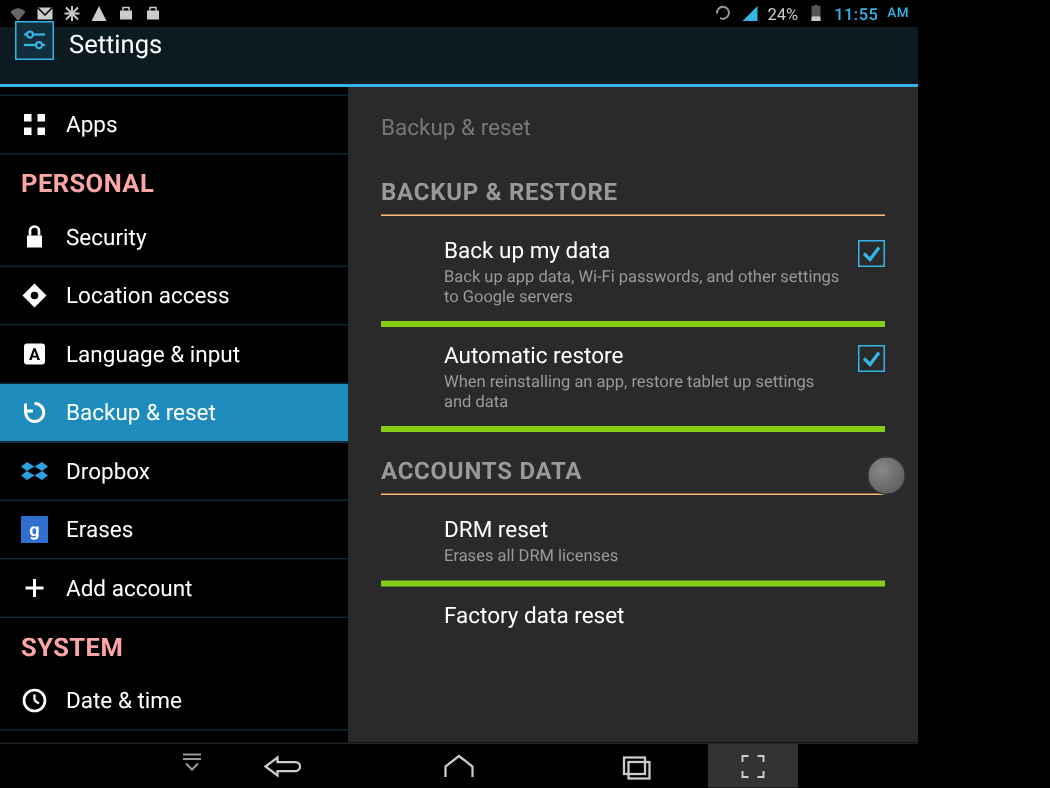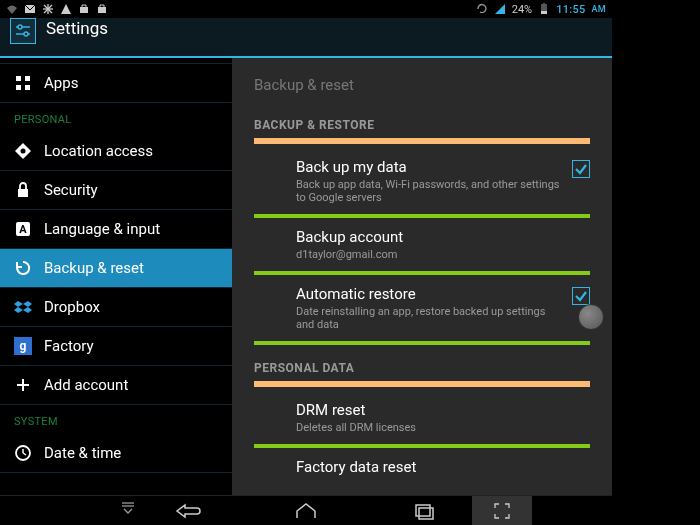--- a/index.html
+++ b/index.html
@@ -7,38 +7,38 @@
   .screen { width: 612px; height: 525px; background: #000; display: flex; flex-direction: column; }
 
   
   .statusbar { height: 18px; background: #000; display: flex; align-items: center; justify-content: space-between; padding: 0 6px; font-size: 11px; color: #bbb; }
   .status-left, .status-right { display: flex; align-items: center; gap: 6px; }
   .status-right .clock { color: #33b5e5; font-weight: 500; letter-spacing: .3px; }
   .si { width: 12px; height: 12px; display: inline-flex; align-items: center; justify-content: center; }
   .si svg { width: 12px; height: 12px; }
 
   
-  .actionbar { height: 40px; background: #0b1b21; display: flex; align-items: flex-start; padding: 0 10px; border-bottom: 2px solid #33b5e5; }
+  .actionbar { height: 40px; background: #0b1b21; display: flex; align-items: flex-end; padding: 16px 10px; border-bottom: 2px solid #33b5e5; }
   .actionbar .app-icon { width: 26px; height: 26px; background: #122e3a; border: 1px solid #33b5e5; display: flex; align-items: center; justify-content: center; margin-right: 10px; }
   .actionbar .app-icon svg { width: 18px; height: 18px; }
   .actionbar .title { font-size: 17px; font-weight: 400; color: #fff; }
 
   
   .body { flex: 1; display: flex; min-height: 0; }
   .sidebar { width: 232px; background: #000; overflow: hidden; }
   .content { flex: 1; background: #2a2a2a; padding: 18px 22px 10px 22px; overflow: hidden; position: relative; }
 
-  .sb-header { color: #15803d; font-size: 11px; font-weight: 400; letter-spacing: .3px; padding: 10px 14px 6px; }
+  .sb-header { color: #fca5a5; font-size: 17px; font-weight: 700; letter-spacing: .3px; padding: 10px 14px 6px; }
   .sb-item { display: flex; align-items: flex-start; gap: 12px; padding: 10px 14px; font-size: 15px; color: #fff; border-bottom: 1px solid #0e2730; cursor: pointer; }
   .sb-item .icon { width: 18px; height: 18px; display: inline-flex; align-items: center; justify-content: center; }
   .sb-item .icon svg { width: 18px; height: 18px; }
   .sb-item.active { background: #1e8bbd; }
 
   .pane-title { color: #777; font-size: 15px; margin-bottom: 18px; }
-  .section-header { color: #999; font-size: 12px; font-weight: 700; letter-spacing: .5px; padding: 6px 0 6px; border-bottom: 6px solid #fdba74; margin-bottom: 4px; margin-top: 10px; }
+  .section-header { color: #999; font-size: 16px; font-weight: 700; letter-spacing: .5px; padding: 6px 0 6px; border-bottom: 1px solid #fdba74; margin-bottom: 4px; margin-top: 10px; }
   .row { display: flex; align-items: flex-start; padding: 10px 0 10px 42px; border-bottom: 4px solid #84cc16; position: relative; }
   .row:last-child { border-bottom: none; }
   .row .txt { flex: 1; }
   .row .title { font-size: 15px; color: #fff; margin-bottom: 2px; }
   .row .sub { font-size: 11px; color: #9a9a9a; }
   .chk { width: 18px; height: 18px; border: 1px solid #33b5e5; display: flex; align-items: center; justify-content: center; margin-left: 10px; margin-top: 2px; }
   .chk svg { width: 14px; height: 14px; }
 
   .float-handle { position: absolute; right: 8px; top: 246px; width: 26px; height: 26px; border-radius: 50%; background: radial-gradient(circle at 35% 35%, #888, #555); border: 1px solid #333; }
 
@@ -150,38 +150,38 @@
             </svg>
           </span>
         <span>Apps</span>
       </div>
 
       <div class="sb-header">PERSONAL</div>
 
       <div class="sb-item">
         <span class="icon">
             <svg viewBox="0 0 18 18">
+              <rect x="4" y="8" width="10" height="8" fill="#fff"></rect>
+              <path d="M6 8 L6 5 A3 3 0 0 1 12 5 L12 8" stroke="#fff" stroke-width="1.8" fill="none"></path>
+            </svg>
+          </span>
+        <span>Security</span>
+      </div>
+      <div class="sb-item">
+        <span class="icon">
+            <svg viewBox="0 0 18 18">
               <path d="M9 1 L17 9 L9 17 L1 9 Z" fill="#fff"></path>
               <circle cx="9" cy="9" r="2.5" fill="#000"></circle>
             </svg>
           </span>
         <span>Location access</span>
       </div>
       <div class="sb-item">
         <span class="icon">
             <svg viewBox="0 0 18 18">
-              <rect x="4" y="8" width="10" height="8" fill="#fff"></rect>
-              <path d="M6 8 L6 5 A3 3 0 0 1 12 5 L12 8" stroke="#fff" stroke-width="1.8" fill="none"></path>
-            </svg>
-          </span>
-        <span>Security</span>
-      </div>
-      <div class="sb-item">
-        <span class="icon">
-            <svg viewBox="0 0 18 18">
               <rect x="2" y="2" width="14" height="14" rx="2" fill="#fff"></rect>
               <text x="9" y="13" text-anchor="middle" font-size="11" fill="#000" font-weight="bold">A</text>
             </svg>
           </span>
         <span>Language &amp; input</span>
       </div>
       <div class="sb-item active">
         <span class="icon">
             <svg viewBox="0 0 18 18">
               <path d="M9 3 A6 6 0 1 1 3.5 7" stroke="#fff" stroke-width="2" fill="none"></path>
@@ -200,21 +200,21 @@
           </span>
         <span>Dropbox</span>
       </div>
       <div class="sb-item">
         <span class="icon">
             <svg viewBox="0 0 18 18">
               <rect width="18" height="18" fill="#2f6fd0"></rect>
               <text x="9" y="13" text-anchor="middle" font-size="12" fill="#fff" font-weight="bold">g</text>
             </svg>
           </span>
-        <span>Factory</span>
+        <span>Erases</span>
       </div>
       <div class="sb-item">
         <span class="icon">
             <svg viewBox="0 0 18 18">
               <line x1="9" y1="3" x2="9" y2="15" stroke="#fff" stroke-width="2"></line>
               <line x1="3" y1="9" x2="15" y2="9" stroke="#fff" stroke-width="2"></line>
             </svg>
           </span>
         <span>Add account</span>
       </div>
@@ -244,45 +244,39 @@
           <div class="title">Back up my data</div>
           <div class="sub">Back up app data, Wi-Fi passwords, and other settings to Google servers</div>
         </div>
         <div class="chk">
             <svg viewBox="0 0 14 14">
               <path d="M2 7 L6 11 L12 3" stroke="#33b5e5" stroke-width="2.2" fill="none"></path>
             </svg>
           </div>
       </div>
 
-      <div class="row">
-        <div class="txt">
-          <div class="title">Backup account</div>
-          <div class="sub">d1taylor@gmail.com</div>
-        </div>
-      </div>
 
       <div class="row">
         <div class="txt">
           <div class="title">Automatic restore</div>
-          <div class="sub">Date reinstalling an app, restore backed up settings and data</div>
+          <div class="sub">When reinstalling an app, restore tablet up settings and data</div>
         </div>
         <div class="chk">
             <svg viewBox="0 0 14 14">
               <path d="M2 7 L6 11 L12 3" stroke="#33b5e5" stroke-width="2.2" fill="none"></path>
             </svg>
           </div>
       </div>
 
-      <div class="section-header">PERSONAL DATA</div>
+      <div class="section-header">ACCOUNTS DATA</div>
 
       <div class="row">
         <div class="txt">
           <div class="title">DRM reset</div>
-          <div class="sub">Deletes all DRM licenses</div>
+          <div class="sub">Erases all DRM licenses</div>
         </div>
       </div>
 
       <div class="row" style="border-bottom:none">
         <div class="txt">
           <div class="title">Factory data reset</div>
         </div>
       </div>
 
       <div class="float-handle"></div>

